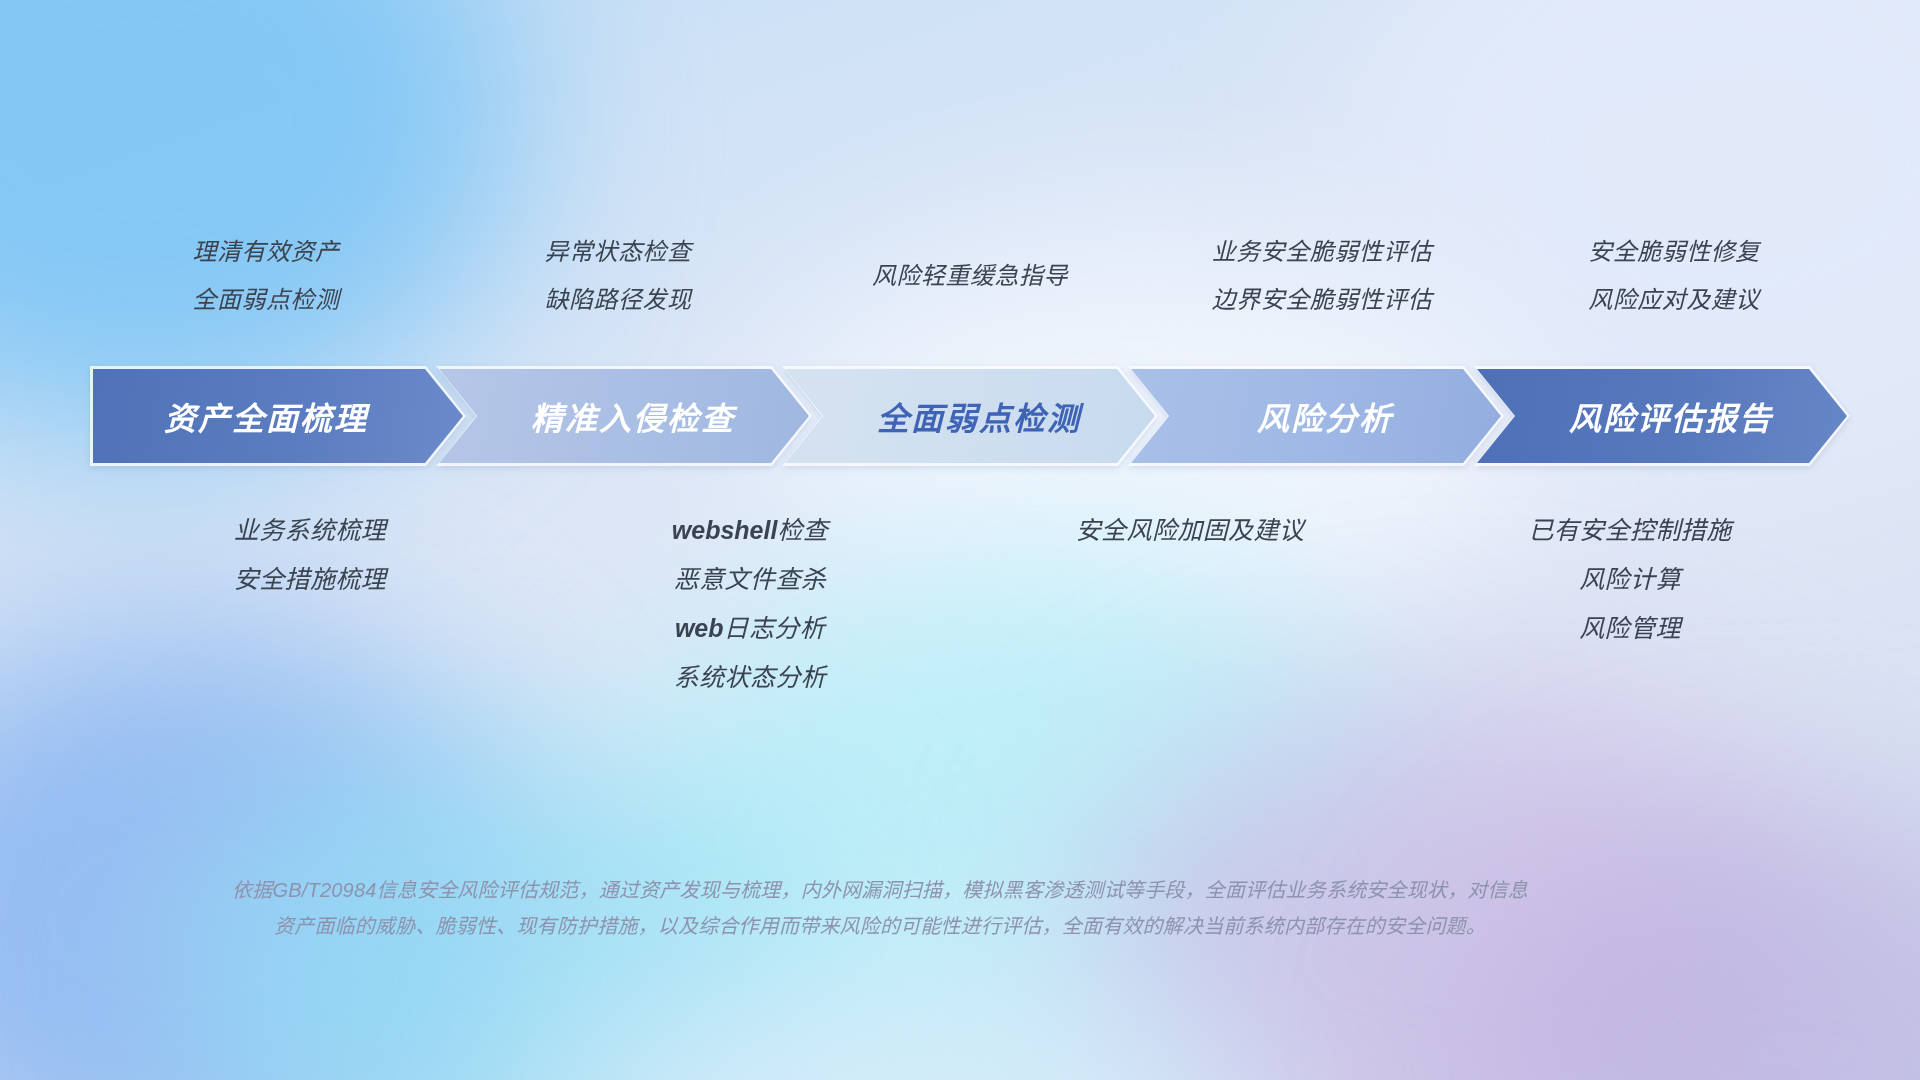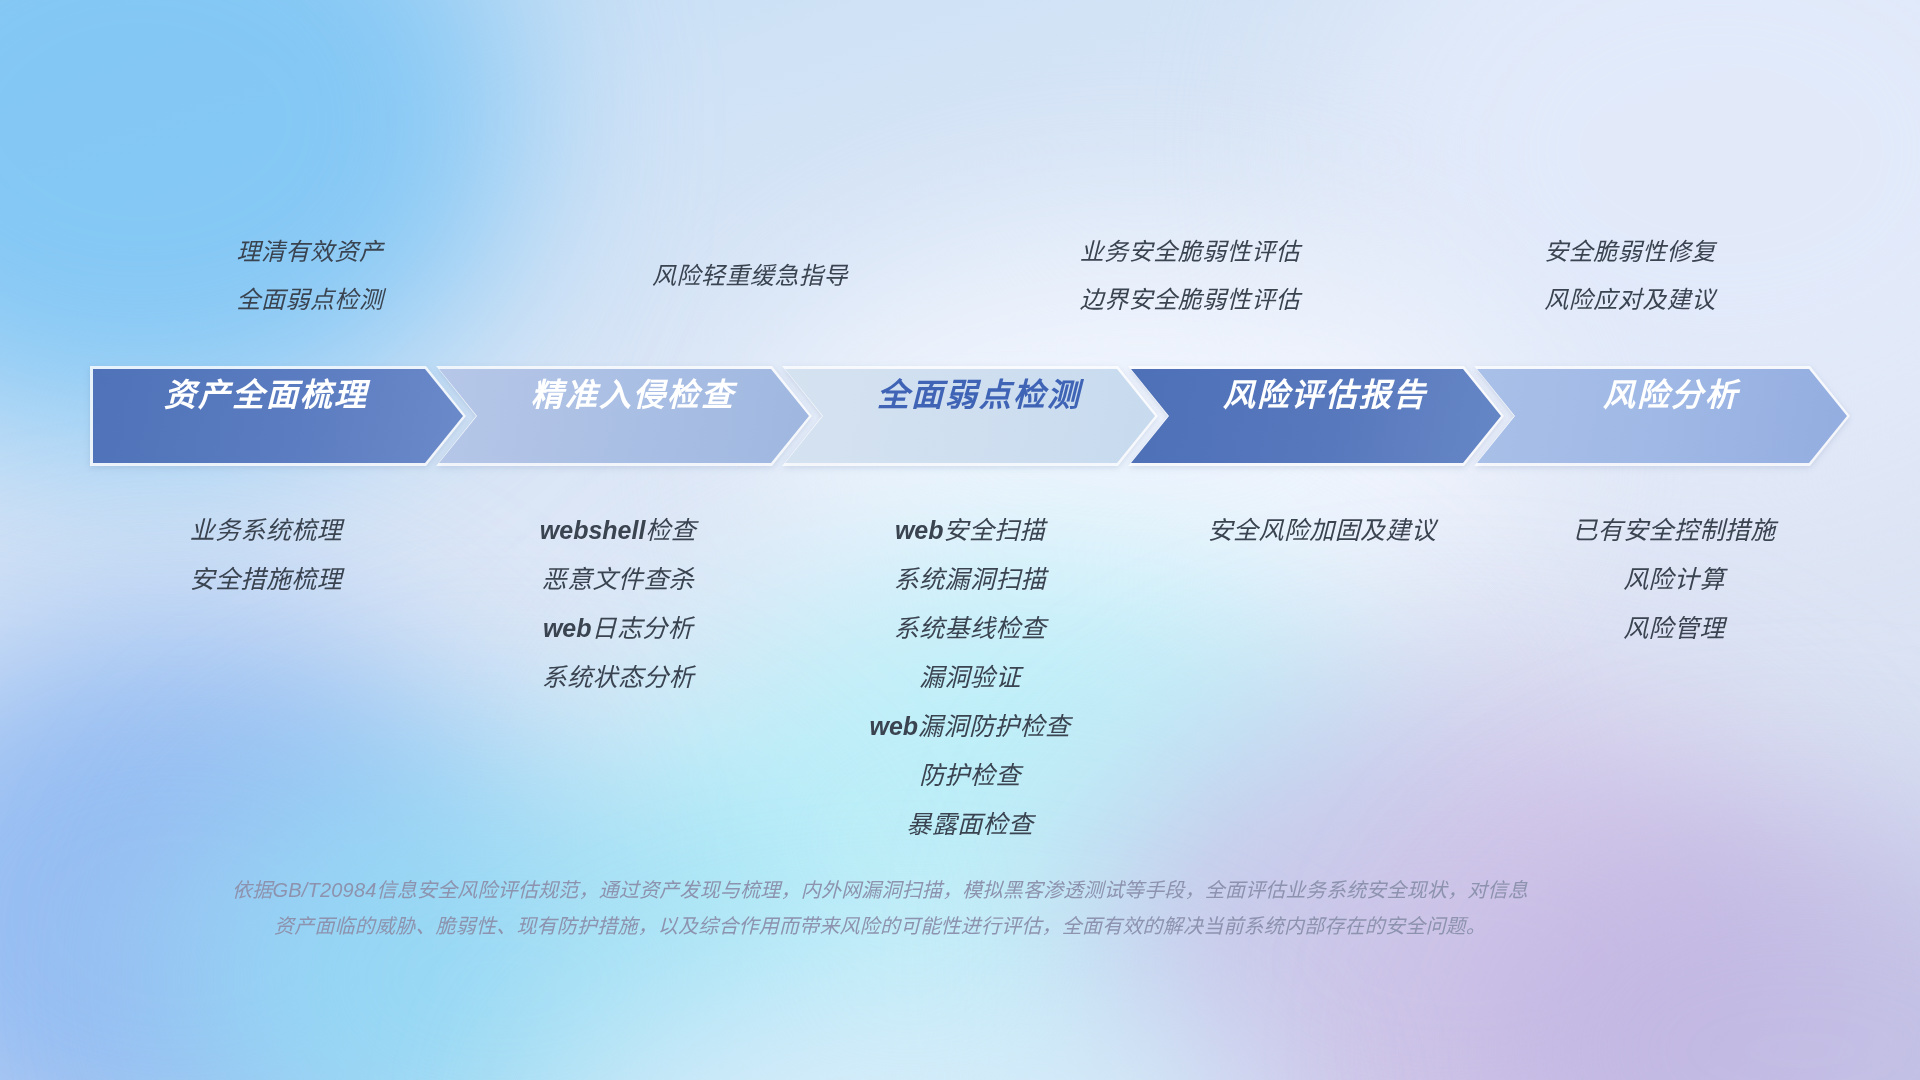--- a/index.html
+++ b/index.html
@@ -146,21 +146,21 @@
     clip-path: polygon(0 0, calc(100% - 40px) 0, 100% 50%, calc(100% - 40px) 100%, 0 100%, 40px 50%);
   }
   .chev-wrap.first .rim {
     clip-path: polygon(0 0, calc(100% - 40px) 0, 100% 50%, calc(100% - 40px) 100%, 0 100%);
   }
   .chev-wrap .face {
     position: absolute;
     left: 3px; right: 3px; top: 3px; bottom: 3px;
     clip-path: polygon(0 0, calc(100% - 38px) 0, 100% 50%, calc(100% - 38px) 100%, 0 100%, 38px 50%);
     display: flex;
-    align-items: flex-start;
+    align-items: center;
     justify-content: center;
   }
   .chev-wrap.first .face {
     clip-path: polygon(0 0, calc(100% - 38px) 0, 100% 50%, calc(100% - 38px) 100%, 0 100%);
   }
 
   .chev-label {
     font-size: 32px;
     font-weight: 700;
     letter-spacing: 2px;
@@ -229,20 +229,24 @@
     <div class="blob blob-i"></div>
   </div>
 
   <div class="content">
 
     <div class="top-row">
       <div class="top-col">
         <div class="top-item">理清有效资产</div>
         <div class="top-item">全面弱点检测</div>
       </div>
+      <div class="top-col">
+        <div class="top-item">异常状态检查</div>
+        <div class="top-item">缺陷路径发现</div>
+      </div>
       <div class="top-col shift-down">
         <div class="top-item">风险轻重缓急指导</div>
       </div>
       <div class="top-col">
         <div class="top-item">业务安全脆弱性评估</div>
         <div class="top-item">边界安全脆弱性评估</div>
       </div>
       <div class="top-col">
         <div class="top-item">安全脆弱性修复</div>
         <div class="top-item">风险应对及建议</div>
@@ -267,57 +271,48 @@
 
       <div class="chev-wrap">
         <div class="rim"></div>
         <div class="face" style="background:linear-gradient(100deg,#d5e2f0 0%,#cfdff0 50%,#c7daee 100%);">
           <span class="chev-label" style="color:#3f63b5;">全面弱点检测</span>
         </div>
       </div>
 
       <div class="chev-wrap">
         <div class="rim"></div>
+        <div class="face" style="background:linear-gradient(100deg,#a9c0e8 0%,#9fb8e5 50%,#93ade0 100%);">
+          <span class="chev-label" style="color:#ffffff;">风险分析</span>
+        </div>
+      </div>
+
+      <div class="chev-wrap">
+        <div class="rim"></div>
         <div class="face" style="background:linear-gradient(100deg,#4d70b7 0%,#5878bd 55%,#6687c6 100%);">
           <span class="chev-label" style="color:#ffffff;">风险评估报告</span>
-        </div>
-      </div>
-
-      <div class="chev-wrap">
-        <div class="rim"></div>
-        <div class="face" style="background:linear-gradient(100deg,#a9c0e8 0%,#9fb8e5 50%,#93ade0 100%);">
-          <span class="chev-label" style="color:#ffffff;">风险分析</span>
         </div>
       </div>
 
     </div>
 
     <div class="bottom-row">
 
       <div class="bot-col">
         <div class="bot-item"><span>业务系统梳理</span></div>
         <div class="bot-item"><span>安全措施梳理</span></div>
       </div>
 
       <div class="bot-col">
         <div class="bot-item"><b>webshell</b><span>检查</span></div>
         <div class="bot-item"><span>恶意文件查杀</span></div>
         <div class="bot-item"><b>web</b><span>日志分析</span></div>
         <div class="bot-item"><span>系统状态分析</span></div>
       </div>
 
-      <div class="bot-col">
-        <div class="bot-item"><b>web</b><span>安全扫描</span></div>
-        <div class="bot-item"><span>系统漏洞扫描</span></div>
-        <div class="bot-item"><span>系统基线检查</span></div>
-        <div class="bot-item"><span>漏洞验证</span></div>
-        <div class="bot-item"><b>web</b><span>漏洞防护检查</span></div>
-        <div class="bot-item"><span>防护检查</span></div>
-        <div class="bot-item"><span>暴露面检查</span></div>
-      </div>
 
       <div class="bot-col">
         <div class="bot-item"><span>安全风险加固及建议</span></div>
       </div>
 
       <div class="bot-col">
         <div class="bot-item"><span>已有安全控制措施</span></div>
         <div class="bot-item"><span>风险计算</span></div>
         <div class="bot-item"><span>风险管理</span></div>
       </div>

